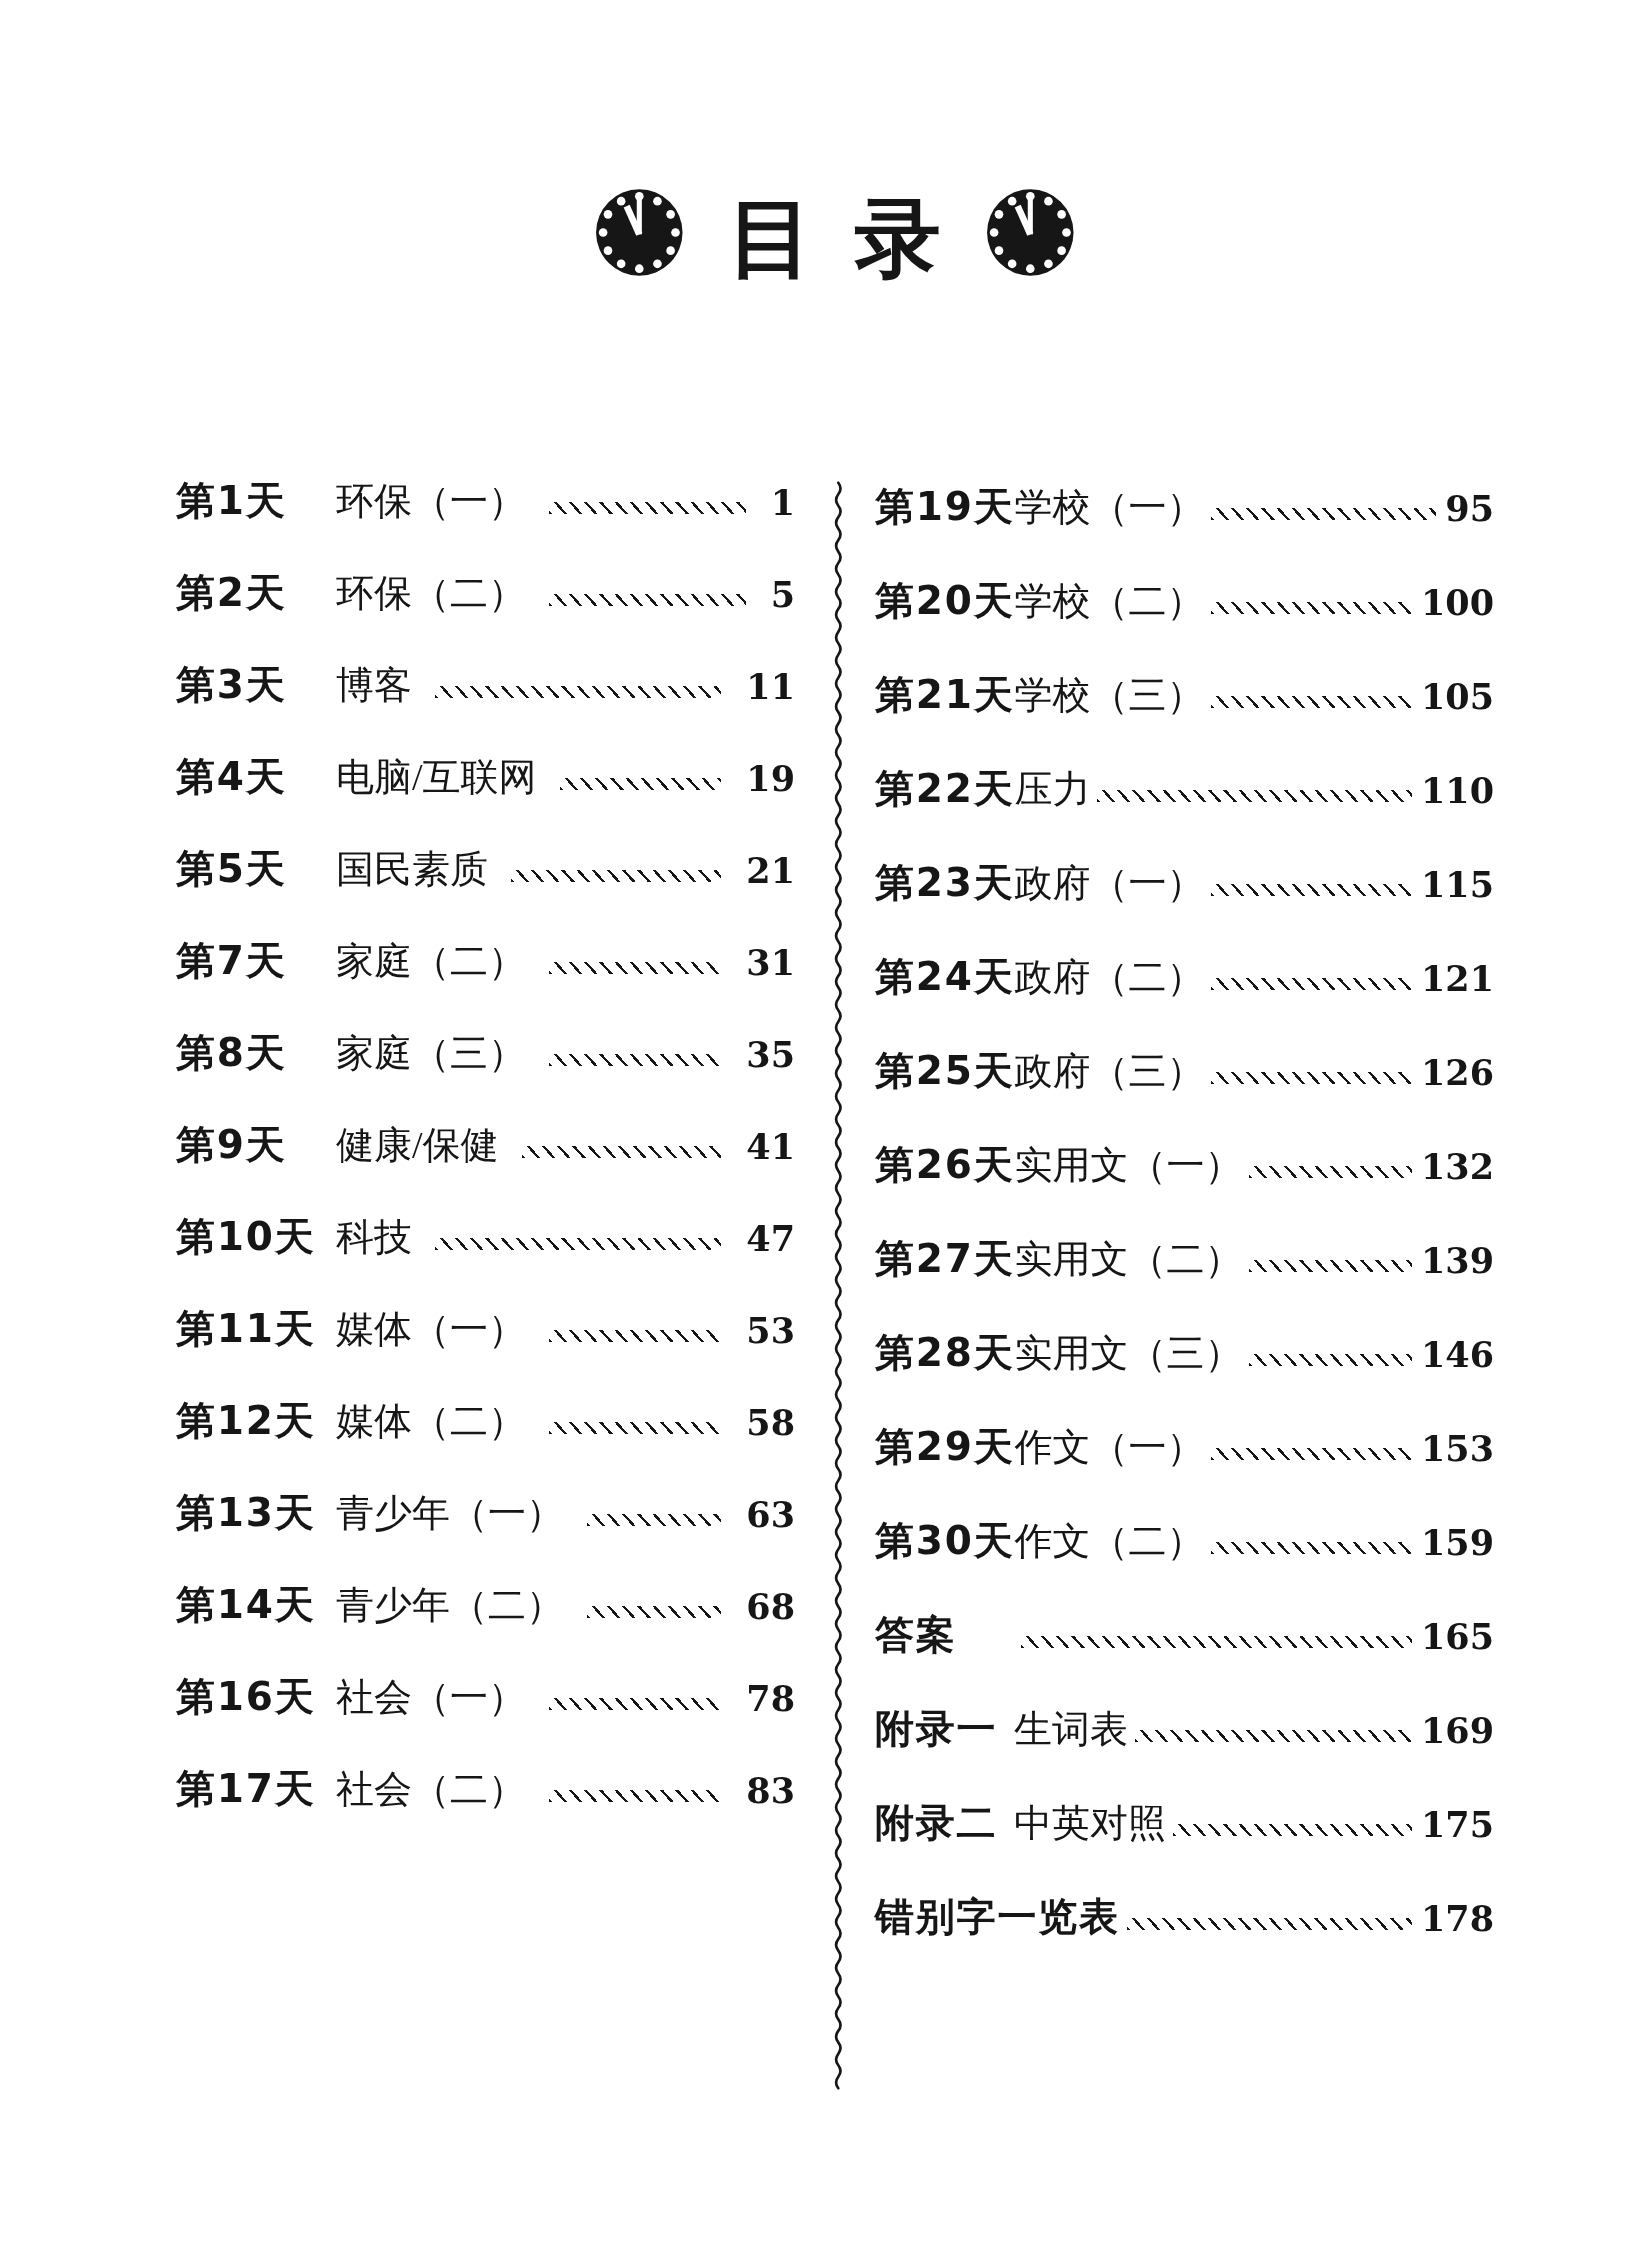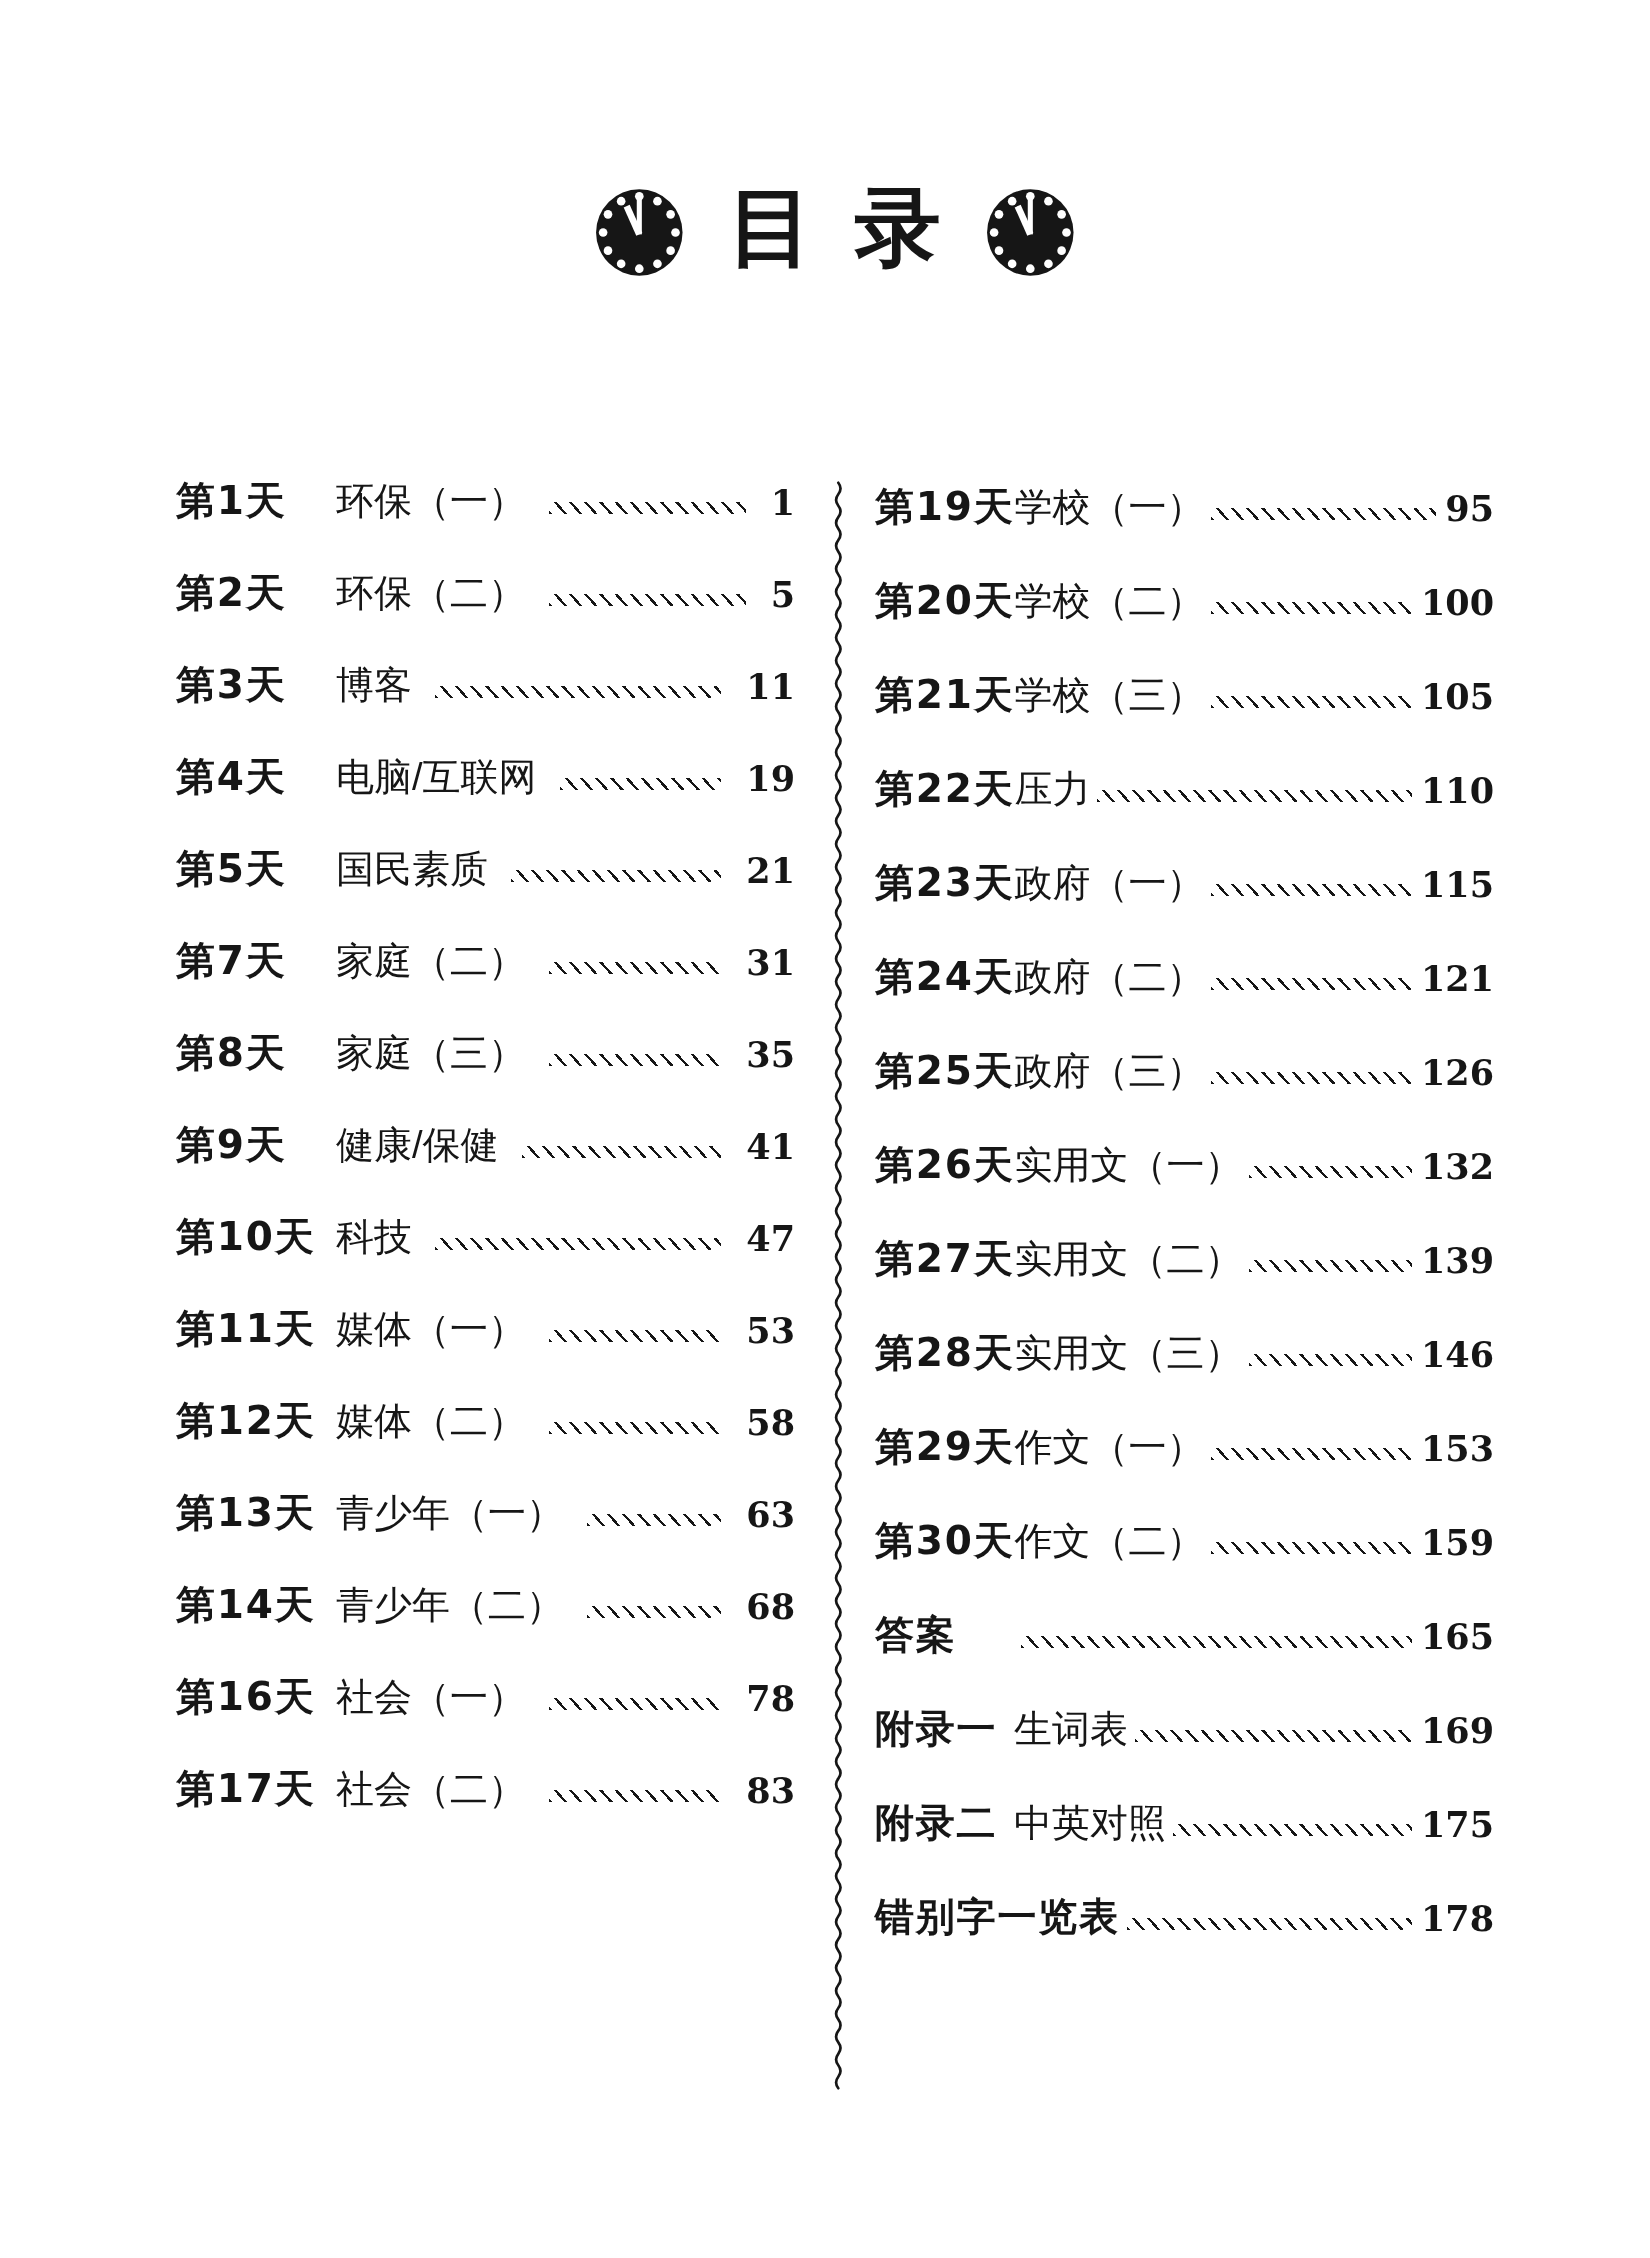--- a/index.html
+++ b/index.html
@@ -8,21 +8,21 @@
   .page {
     position:relative; width:1651px; height:2258px;
     background:var(--paper); overflow:hidden; margin:0 auto;
     font-family:"Liberation Serif", serif; color:var(--ink);
   }
 
   
   .title-row {
     position:absolute; top:184px; left:50%;
     transform:translateX(calc(-50% + 8.8px));
-    display:flex; align-items:flex-start; gap:42px;
+    display:flex; align-items:flex-end; gap:42px;
   }
   .clock { width:94px; height:97px; display:block; }
   .title-text {
     font-family:"DejaVu Serif", serif; font-weight:800;
     font-size:86px; line-height:1; letter-spacing:41px; margin-right:-41px;
     color:var(--ink); white-space:nowrap;
   }
 
   
   .divider { position:absolute; left:833px; top:481px; width:10.6px; height:1609px; }
@@ -38,21 +38,21 @@
   .col-right .row { margin-bottom:52px; }
   .row:last-child { margin-bottom:0; }
 
   .day {
     font-family:"DejaVu Sans", sans-serif; font-weight:800;
     font-size:39px; line-height:1; letter-spacing:1.8px;
     min-width:144px; white-space:nowrap;
   }
   .col-right .day { min-width:139px; }
   .topic {
-    font-family:Liberation Sans, sans-serif; font-weight:400;
+    font-family:Liberation Serif, serif; font-weight:400;
     font-size:38px; line-height:1; white-space:nowrap;
   }
   .leader {
     flex:1 1 auto; height:11.5px; align-self:flex-end;
     margin:0 8.8px 6.2px 7px; min-width:26.5px;
     background-image:repeating-linear-gradient(
       48deg,
       var(--ink) 0, var(--ink) 2.4px,
       transparent 2.4px, transparent 11.3px);
   }

